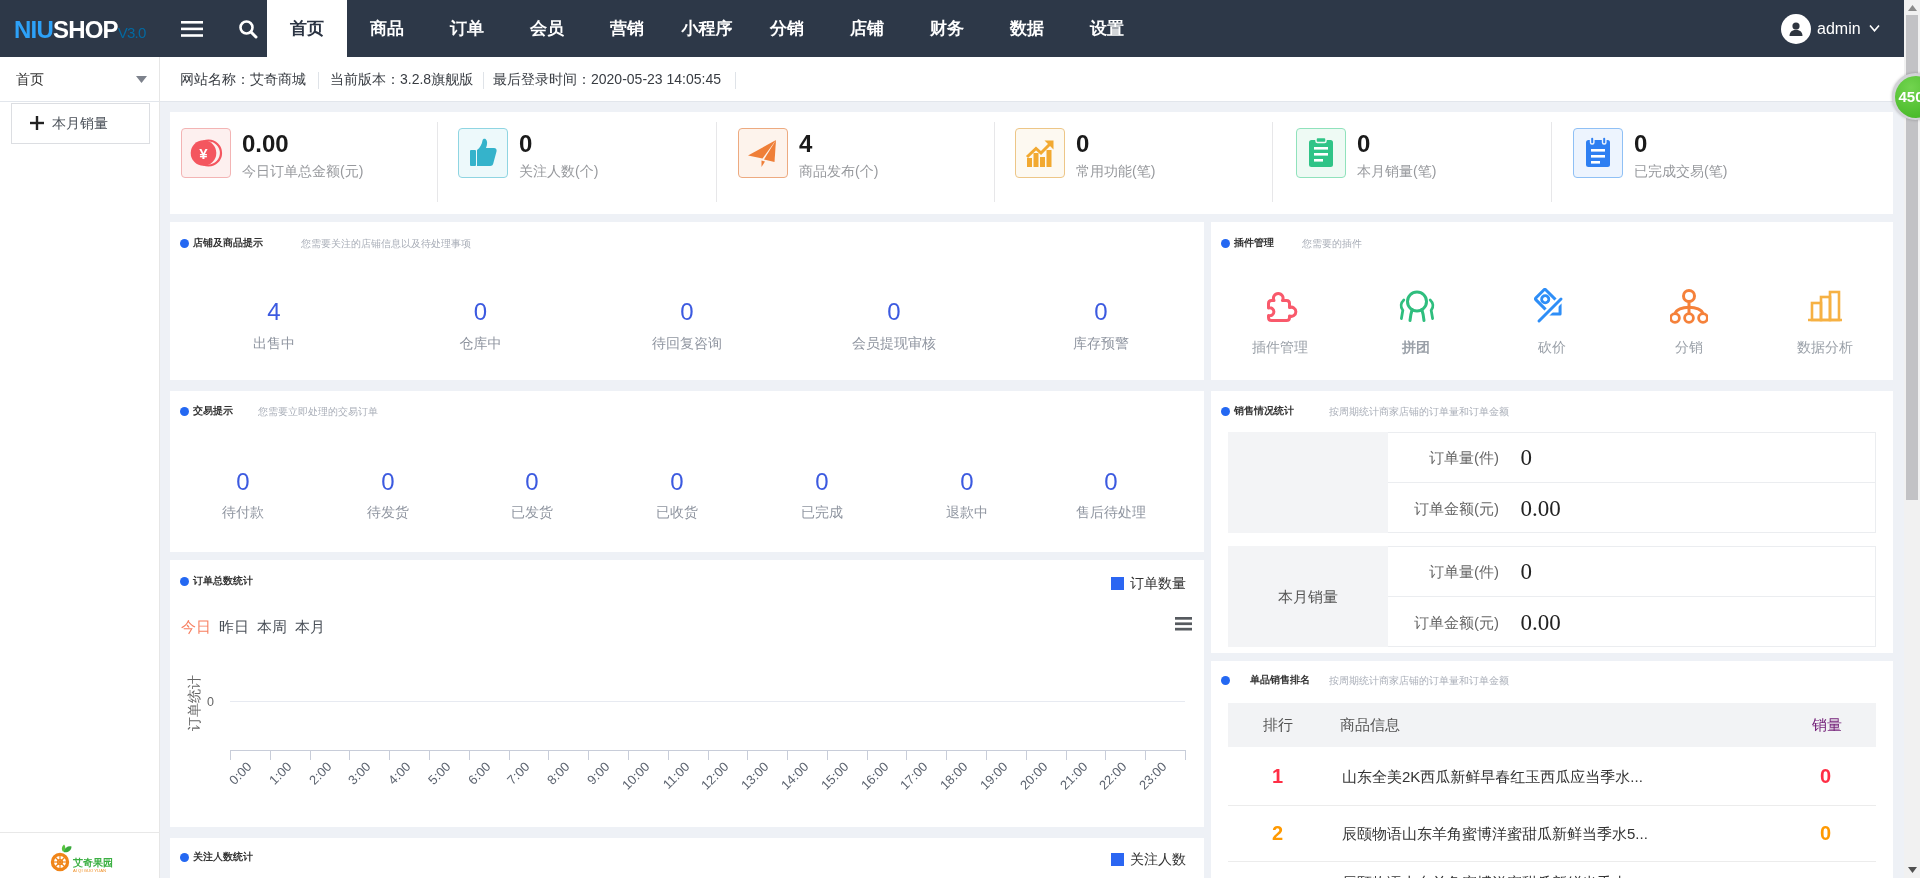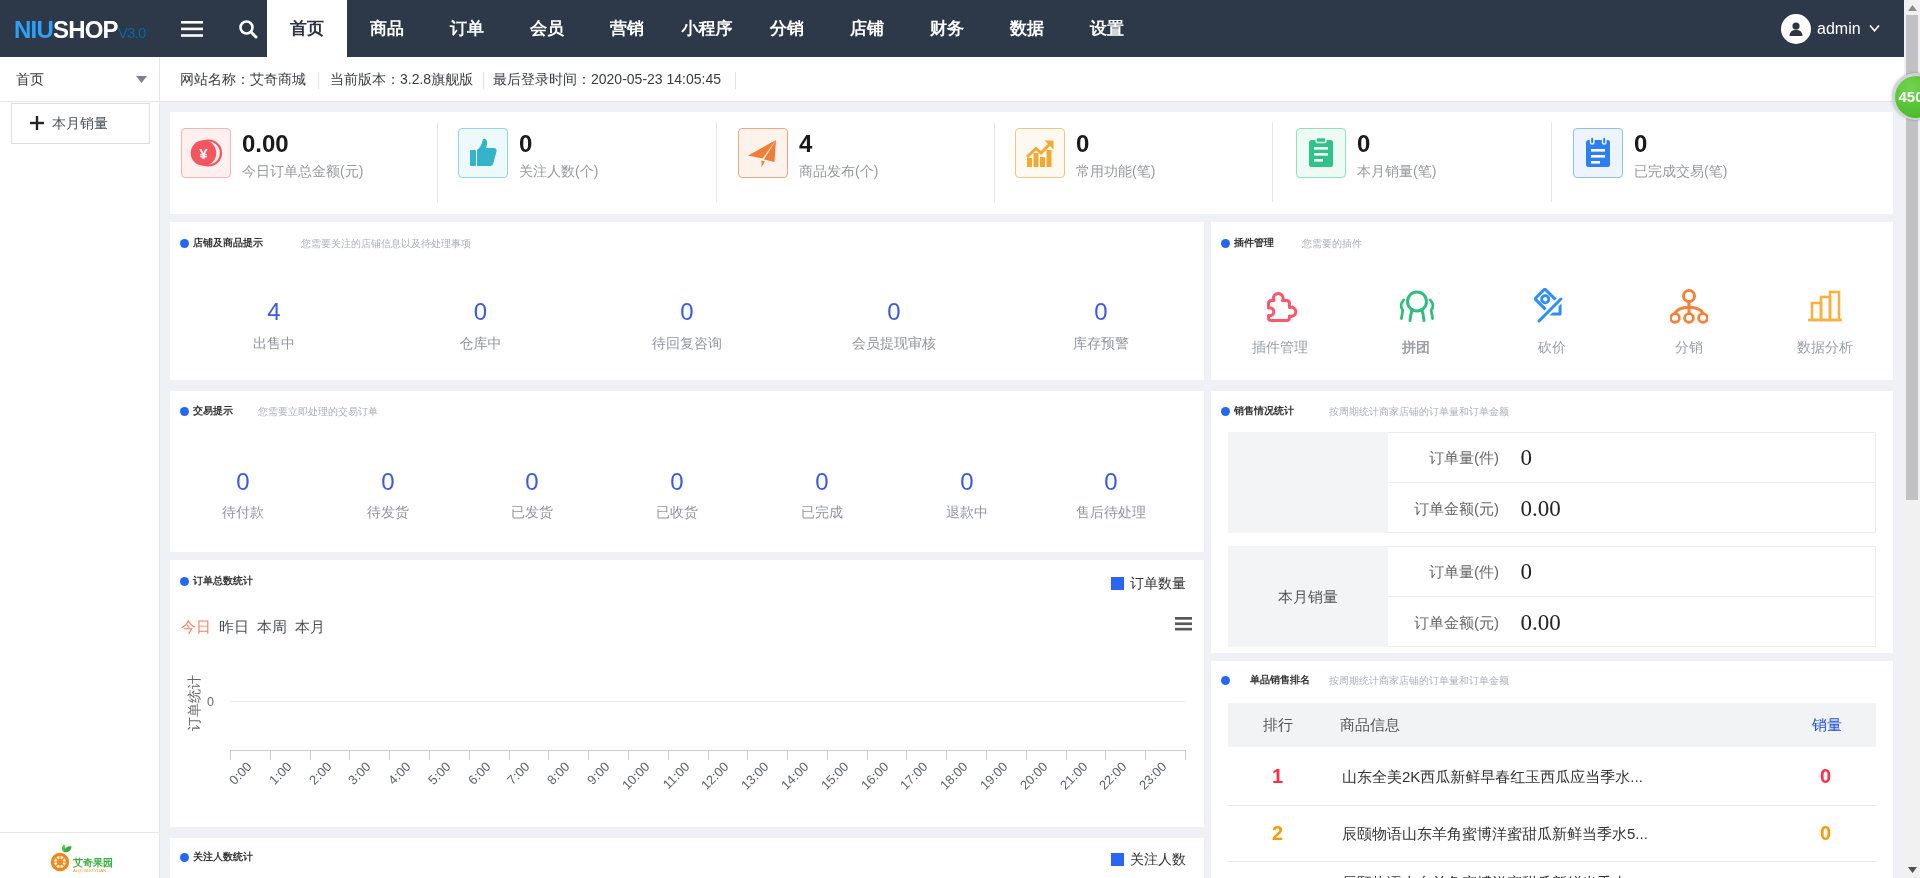--- a/index.html
+++ b/index.html
@@ -347,21 +347,21 @@
   <div class="xlabel" style="left:1059.3px;top:758.5px;">22:00</div>
   <div class="xlabel" style="left:1099.1px;top:758.5px;">23:00</div>
 
   <div class="panel" style="left:1211px;top:661px;width:682px;height:290px;"></div>
   <div class="phead-dot" style="left:1221px;top:676px;"></div>
   <div class="ptitle" style="left:1234px;top:673px;margin-left:16px;">单品销售排名</div>
   <div class="psub" style="left:1329px;top:674px;">按周期统计商家店铺的订单量和订单金额</div>
   <div class="abs" style="left:1228px;top:703px;width:648px;height:44px;background:#f2f3f5;"></div>
   <div class="abs" style="left:1263px;top:703px;height:44px;line-height:44px;font-size:15px;color:#555;">排行</div>
   <div class="abs" style="left:1340px;top:703px;height:44px;line-height:44px;font-size:15px;color:#555;">商品信息</div>
-  <div class="abs" style="left:1812px;top:703px;height:44px;line-height:44px;font-size:15px;color:#1d4ed8;">销量</div>
+  <div class="abs" style="left:1812px;top:703px;height:44px;line-height:44px;font-size:15px;color:#701a75;">销量</div>
 
   <div class="abs" style="left:1272px;top:765px;font-size:20px;font-weight:bold;color:#ff2e45;">1</div>
   <div class="abs" style="left:1342px;top:768px;font-size:15px;color:#333;">山东全美2K西瓜新鲜早春红玉西瓜应当季水...</div>
   <div class="abs" style="left:1820px;top:765px;font-size:20px;font-weight:bold;color:#ff2e45;">0</div>
   <div class="abs" style="left:1228px;top:805px;width:648px;height:1px;background:#ececec;"></div>
 
   <div class="abs" style="left:1272px;top:822px;font-size:20px;font-weight:bold;color:#ff9900;">2</div>
   <div class="abs" style="left:1342px;top:825px;font-size:15px;color:#333;">辰颐物语山东羊角蜜博洋蜜甜瓜新鲜当季水5...</div>
   <div class="abs" style="left:1820px;top:822px;font-size:20px;font-weight:bold;color:#ff9900;">0</div>
   <div class="abs" style="left:1228px;top:861px;width:648px;height:1px;background:#ececec;"></div>

